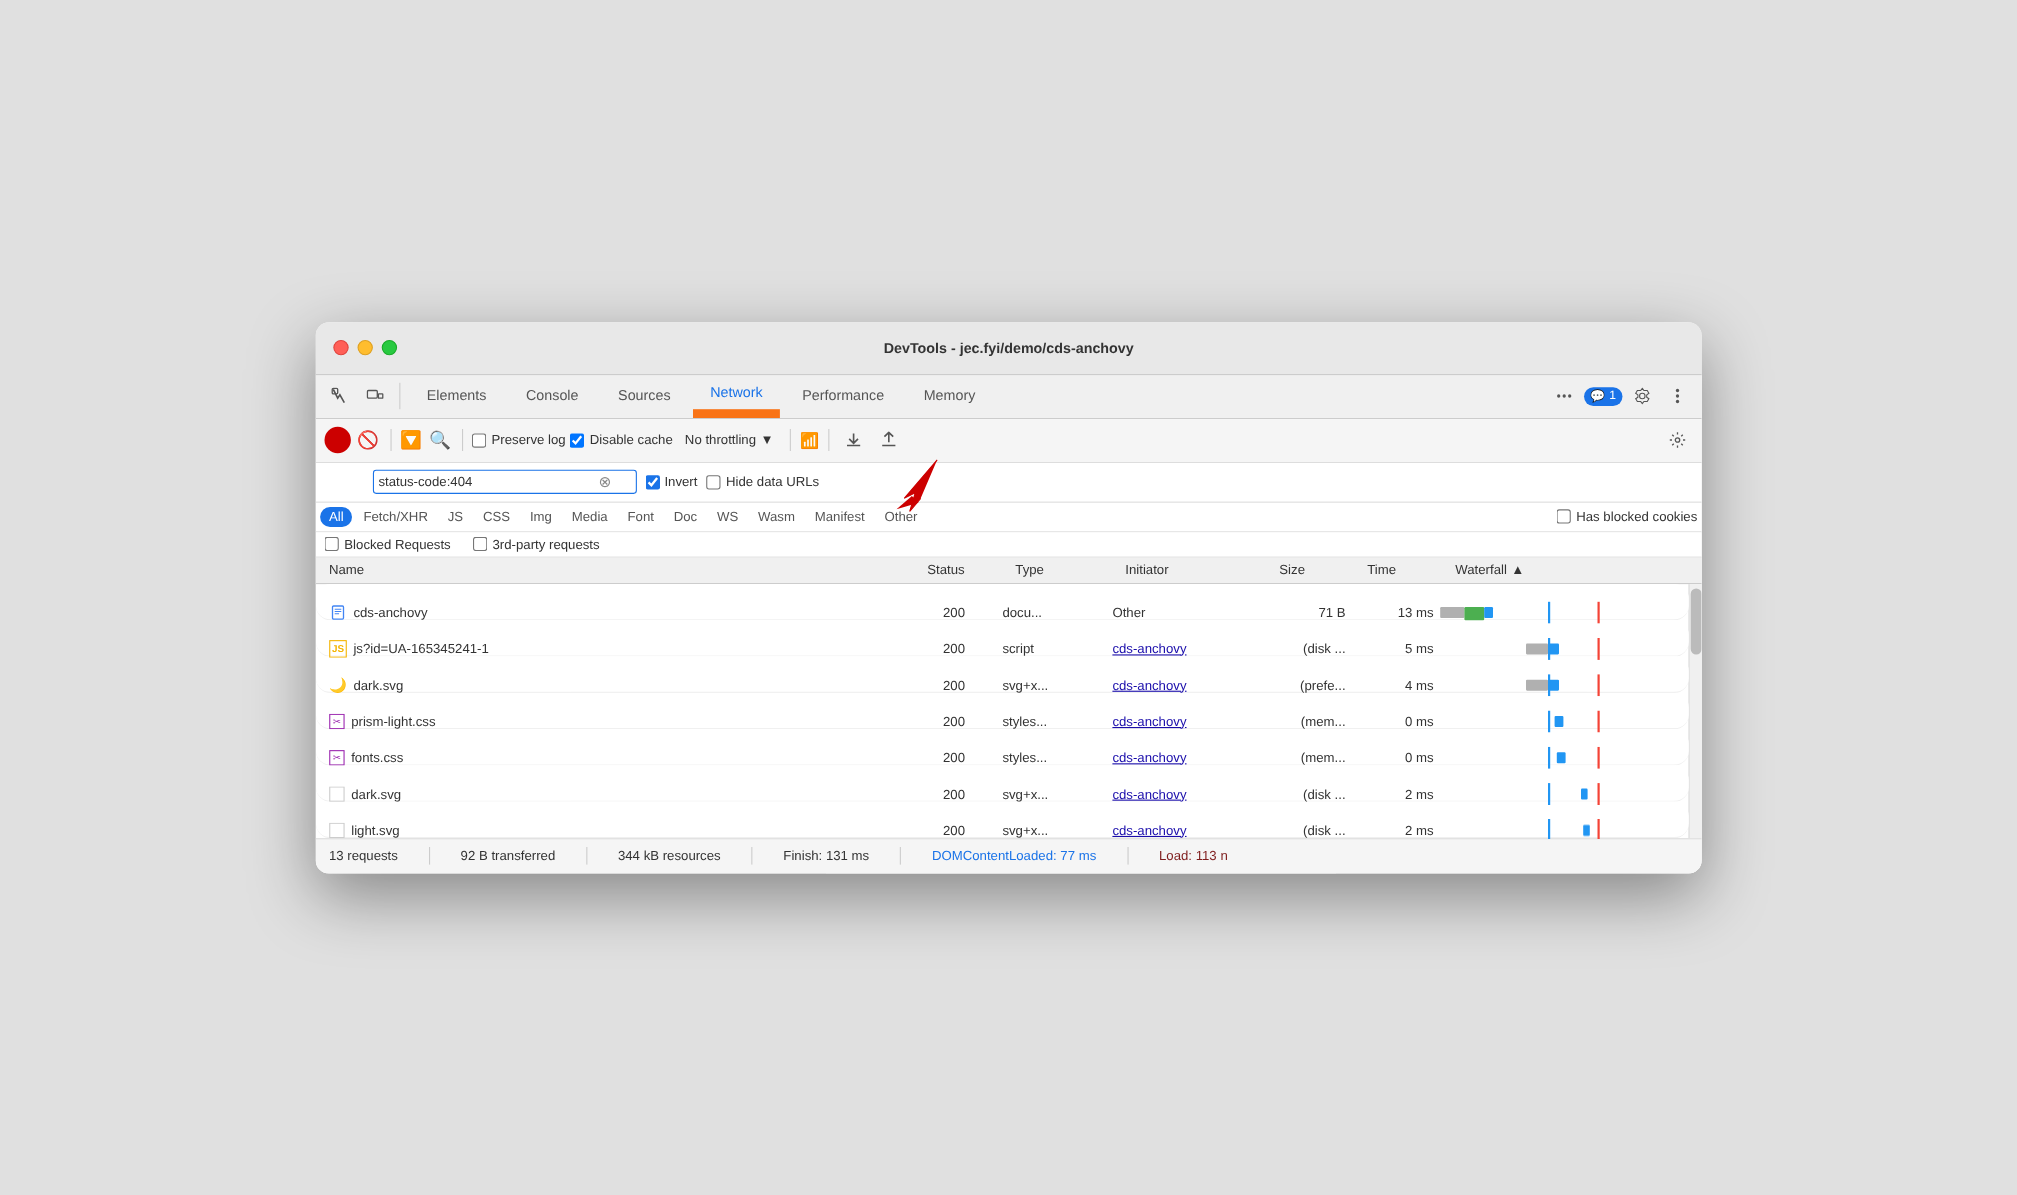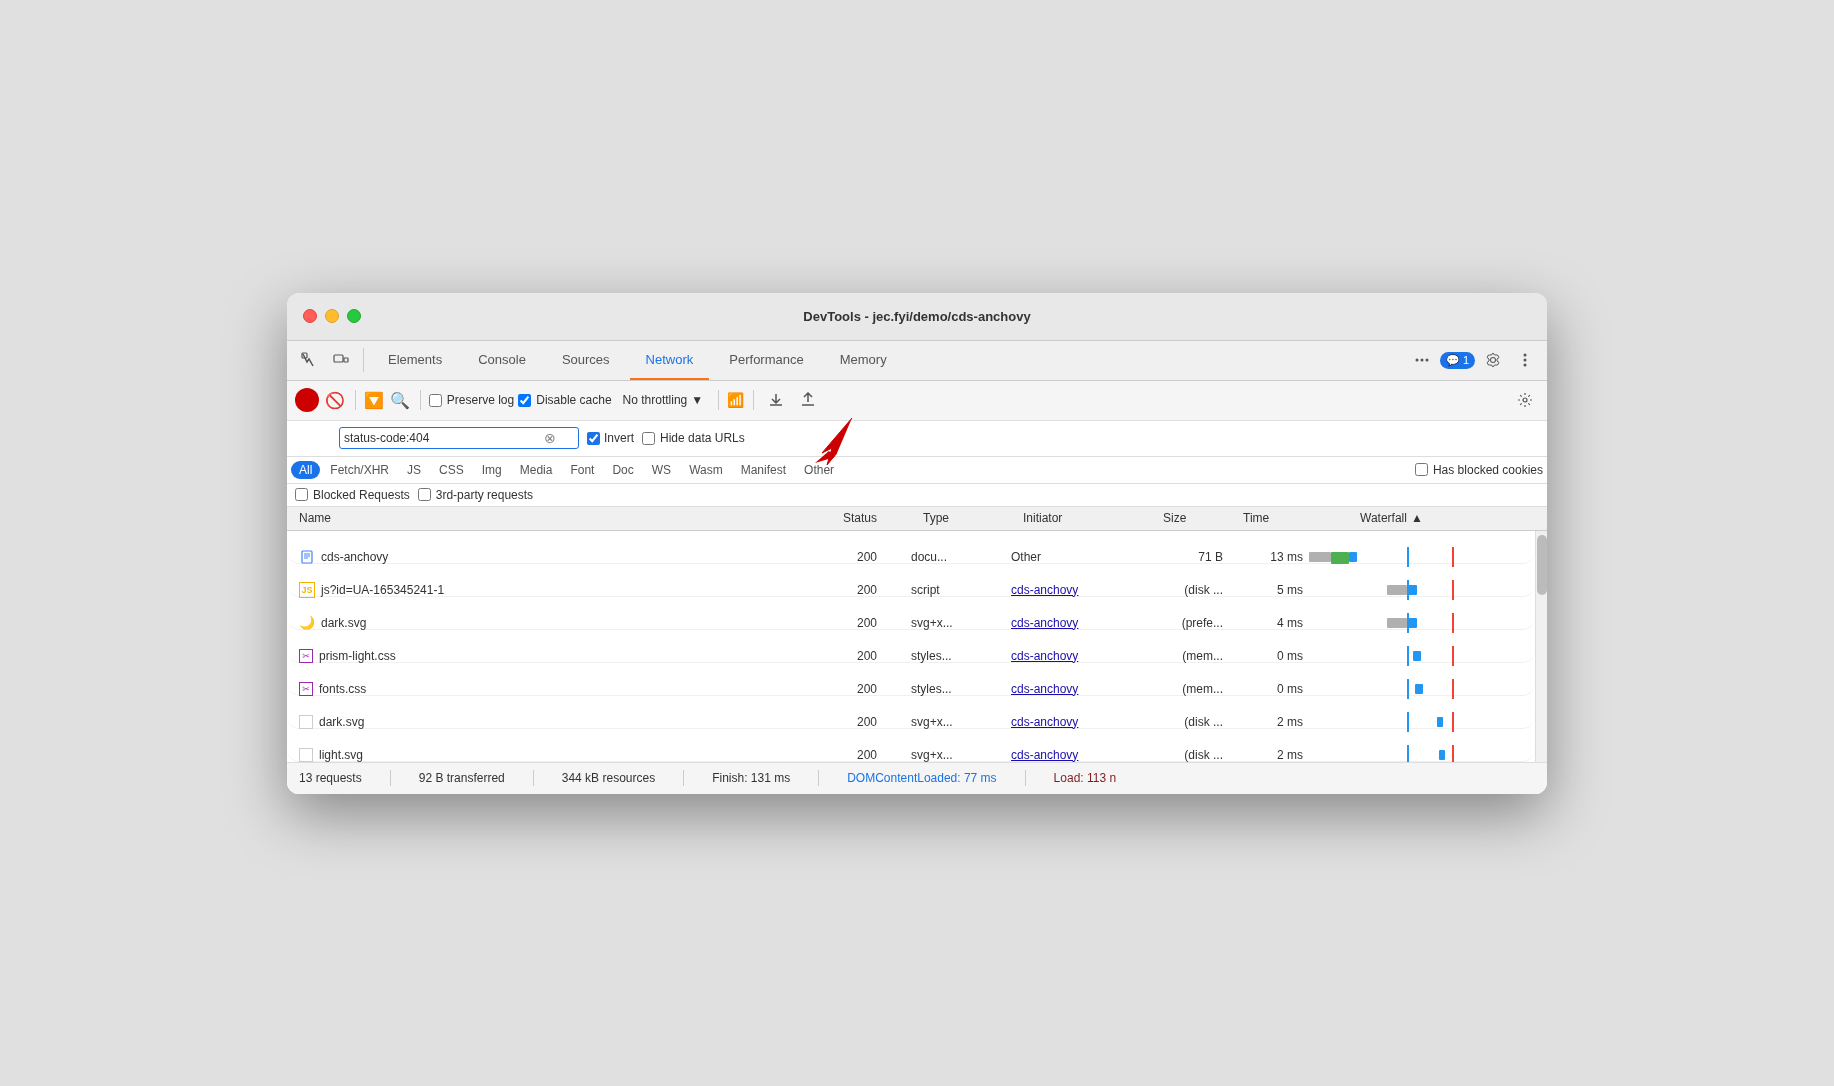--- a/index.html
+++ b/index.html
@@ -86,21 +86,21 @@
       display: flex;
       align-items: center;
       font-size: 13px;
       color: #555;
       cursor: pointer;
       border-bottom: 2px solid transparent;
       white-space: nowrap;
     }
     .tab.active {
       color: #1a73e8;
-      border-bottom: 2px solid #f97316;
+      border-bottom: 8px solid #f97316;
       font-weight: 500;
     }
     .tab-bar-right {
       margin-left: auto;
       display: flex;
       align-items: center;
       gap: 4px;
     }
     .message-badge {
       background: #1a73e8;
@@ -258,21 +258,21 @@
       display: flex;
       align-items: center;
     }
     
     .extra-filter-bar {
       display: flex;
       align-items: center;
       padding: 4px 8px;
       background: #ffffff;
       border-bottom: 1px solid #ddd;
-      gap: 8px;
+      gap: 20px;
     }
     
     .table-header {
       display: grid;
       grid-template-columns: 1fr 80px 100px 140px 80px 80px 200px 20px;
       background: #f0f0f0;
       border-bottom: 1px solid #ccc;
       padding: 0 8px;
       height: 24px;
       align-items: center;
@@ -582,21 +582,21 @@
       </label>
     </div>
 
     <div class="table-header">
       <div class="col-header">Name</div>
       <div class="col-header">Status</div>
       <div class="col-header">Type</div>
       <div class="col-header">Initiator</div>
       <div class="col-header">Size</div>
       <div class="col-header">Time</div>
-      <div class="col-header" style="display:flex;align-items:center;gap:4px;margin-left:37px;">
+      <div class="col-header" style="display:flex;align-items:center;gap:4px;">
         <span>Waterfall</span>
         <span>▲</span>
       </div>
       <div class="col-header"></div>
     </div>
 
     <div class="content-with-scroll">
       <div class="table-body" style="flex:1;">
 
         <div class="table-row">

